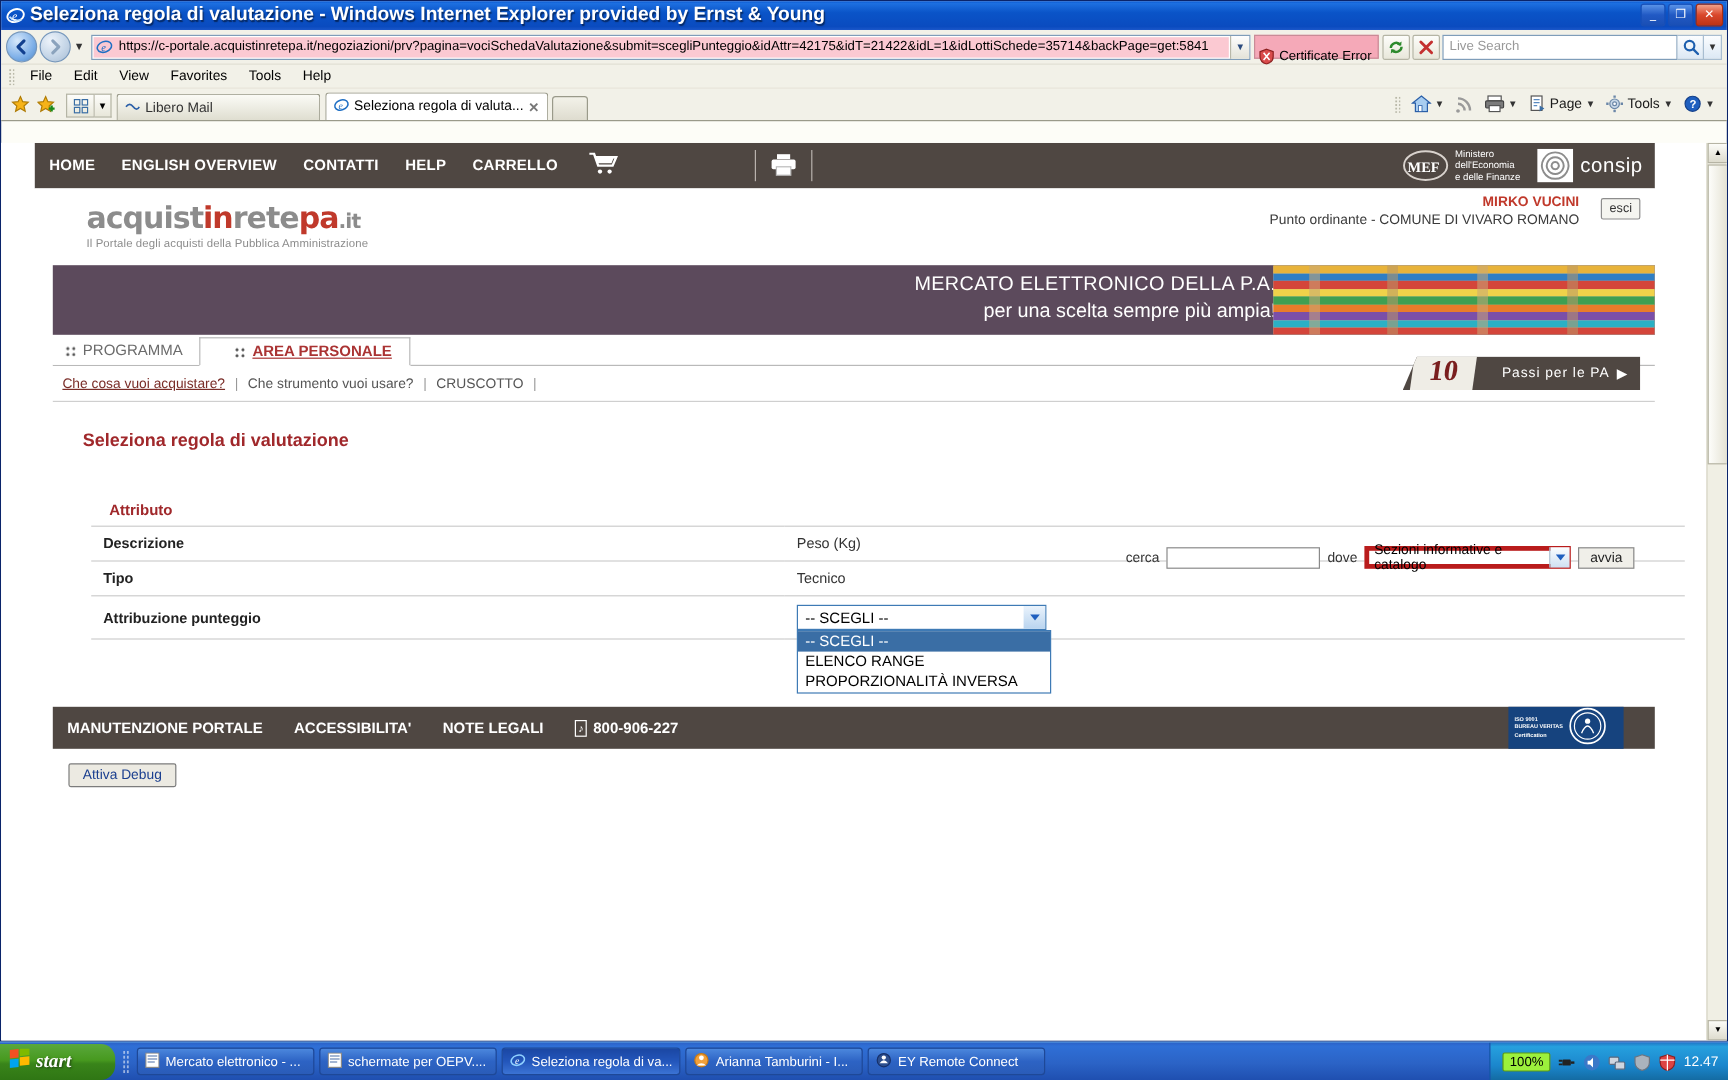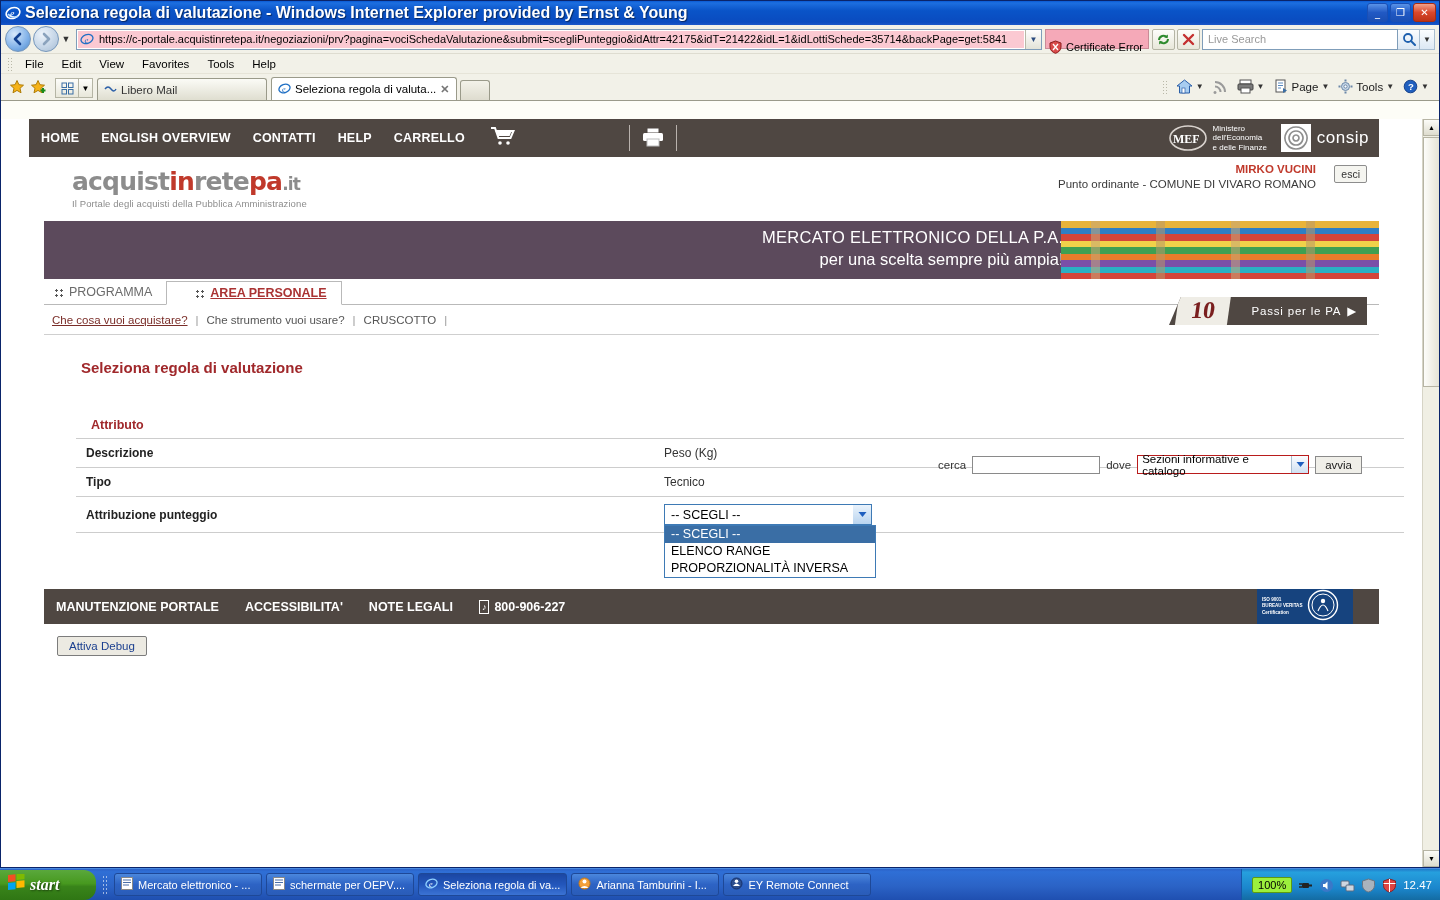--- a/index.html
+++ b/index.html
@@ -220,21 +220,21 @@
   }
   .ntab.sel { border:1px solid #b9b9b9; border-bottom:1px solid #fff; margin-bottom:-1px;padding-left:28px; }
   .ntab.sel .lbl { color: #a33; text-decoration: underline; font-weight:600;}
   .dots { display:inline-block; width:9px;height:9px;
      background-image: radial-gradient(circle, #555 1.2px, transparent 1.4px);
      background-size: 5px 5px; }
   .searchrow { position:absolute; right: 60px; top: 336px; display:flex; align-items:center; gap:6px; font-size:11.5px; color:#333;}
   .searchrow input[type=text] { width:128px; height:18px; border:1px solid #8a8a8a; }
   .selwrap { position: relative; }
   .fakesel {
-    height: 19px; border:1px solid #b91c1c; background:#fff; font-size:11.5px;
+    height: 19px; border:4px solid #b91c1c; background:#fff; font-size:11.5px;
     display:flex; align-items:center; padding: 0 20px 0 4px; color:#000;
   }
   .selarrow {
     position:absolute; right:1px; top:1px; width:17px; height:17px;
     background: linear-gradient(to bottom,#fbfdff,#cfe0f2);
     border-left: 1px solid #a8bdd0;
     display:flex;align-items:center;justify-content:center;
   }
   .avviabtn {
     border:1px solid #8a8a8a; background:#f0efe9; font-size:11.5px; padding:2px 9px; color:#222;
@@ -254,21 +254,21 @@
   }
   .passi .num {
     position:absolute; left: 8px; top: -4px; width: 52px; height: 34px; background:#efede6;
     transform: skewX(-8deg);
     display:flex;align-items:center;justify-content:center;
     color:#7a1f1f; font-size: 24px; font-weight:bold; font-family:"Liberation Serif", serif;
   }
   .passi .ptxt { color:#fff; font-size: 11.5px; letter-spacing:.8px; }
 
   
-  .h1 { color: #a0282b; font-size: 15px; font-weight: bold; margin: 24px 0 0 52px; }
+  .h1 { color: #a0282b; font-size: 15px; font-weight: bold; margin: 24px 0 0 40px; }
   .attrlabel { color:#a0282b; font-size: 12.5px; font-weight:bold; margin: 42px 0 6px 62px;}
   .dtable { margin-left: 47px; width: 1328px; border-collapse: collapse; }
   .dtable tr { border-top: 1px solid #cdcdcd; border-bottom: 1px solid #cdcdcd;}
   .dtable td { padding: 7px 10px; font-size: 12px; }
   .dtable td.k { font-weight: bold; color:#222; width: 578px; }
   .dtable td.v { color:#333; }
   .dtable tr.tall td { height: 32px; }
 
   
   .ddwrap { position: relative; width: 208px; }

